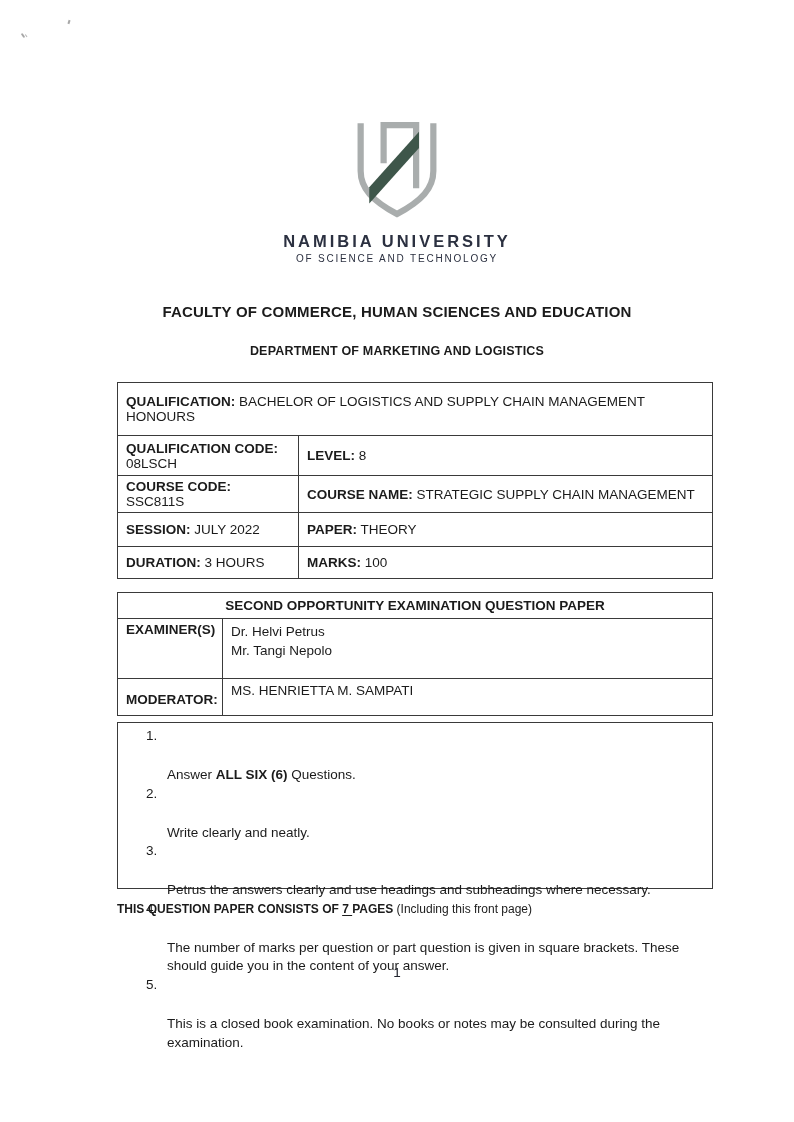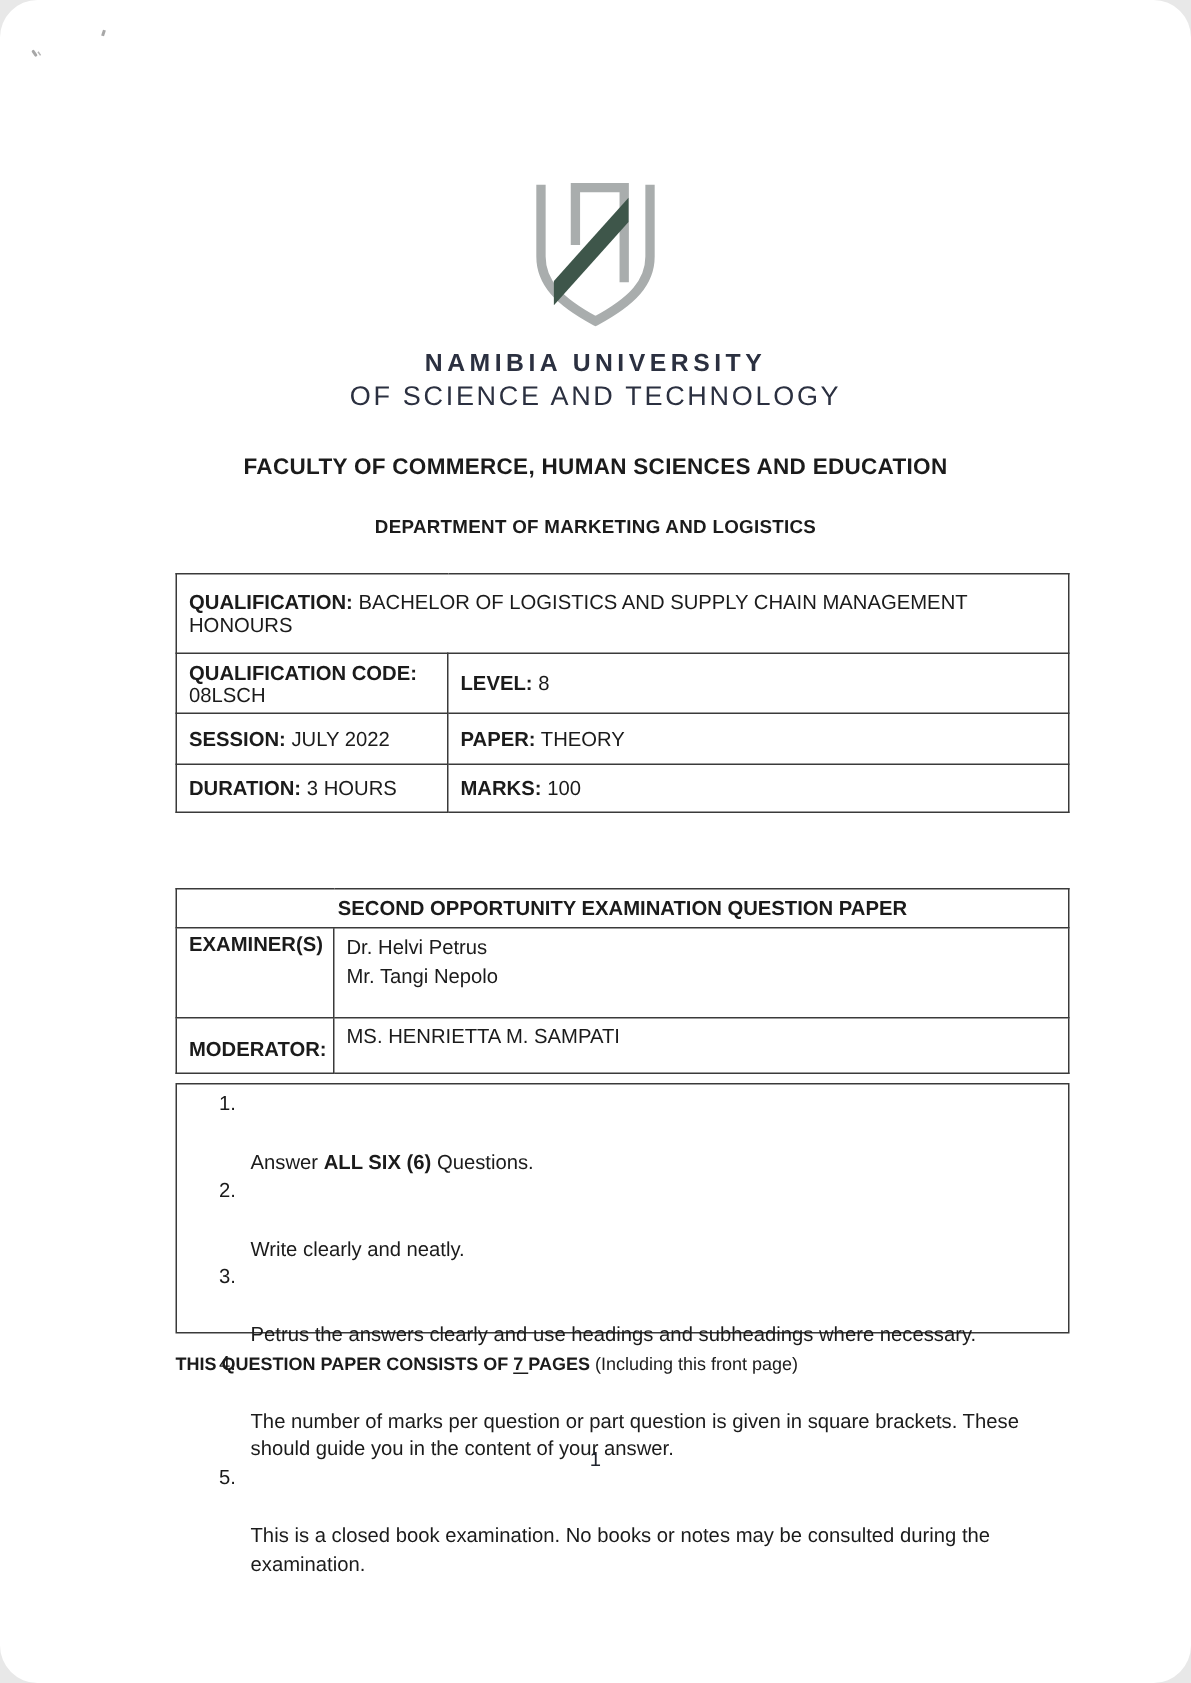--- a/index.html
+++ b/index.html
@@ -1,30 +1,30 @@
 <!DOCTYPE html>
 <html><head>
 <meta charset="utf-8">
 <style>
   html,body{margin:0;padding:0;background:#e8e8e8;}
   .page{
     position:relative;width:794px;height:1122px;margin:0 auto;
     background:#ffffff;overflow:hidden;
-    font-family:"Liberation Sans",sans-serif;color:#1b1b1b;border-radius:25px;
+    font-family:"Liberation Sans",sans-serif;color:#1b1b1b;
   }
   
   .artifact{position:absolute;background:#8a8a8a;opacity:.75;}
   .a1{left:68px;top:20px;width:2px;height:4px;transform:rotate(18deg);}
   .a2{left:22px;top:33px;width:2px;height:5px;transform:rotate(-35deg);border-radius:1px;}
   .a2:after{content:"";position:absolute;left:3px;top:3px;width:1px;height:3px;background:#9a9a9a;}
 
   .logo-block{position:absolute;top:117px;left:0;width:100%;text-align:center;}
   .logo-svg{width:88px;height:108px;display:inline-block;}
   .uni-name{margin-top:3px;font-size:16.5px;font-weight:bold;letter-spacing:3px;color:#2b3040;}
-  .uni-sub{margin-top:2px;font-size:18px;letter-spacing:1.8px;color:#2b3040;}
+  .uni-sub{margin-top:2px;font-size:10px;letter-spacing:1.8px;color:#2b3040;}
 
   .faculty{position:absolute;top:303px;left:0;width:100%;text-align:center;font-weight:bold;font-size:15px;letter-spacing:.2px;}
   .dept{position:absolute;top:344px;left:0;width:100%;text-align:center;font-weight:bold;font-size:12.5px;letter-spacing:.2px;}
 
   table.tbl{position:absolute;left:117px;width:596px;border-collapse:collapse;table-layout:fixed;font-size:13.5px;color:#1b1b1b;}
   table.tbl td{border:1.7px solid #3a3a3a;padding:0 8px;vertical-align:middle;overflow:hidden;margin-top:26px;}
   .tbl b{font-weight:bold;}
 
   .tbl1{top:382px;}
   .tbl1 .c1{width:181px;}
@@ -85,20 +85,24 @@
         <col>
       </colgroup>
     <tbody>
         <tr class="r1">
       <td colspan="2"><b>QUALIFICATION:</b> <span>BACHELOR OF LOGISTICS AND SUPPLY CHAIN MANAGEMENT HONOURS</span></td>
     </tr>
     <tr class="r2">
       <td><b>QUALIFICATION CODE:</b> <span>08LSCH</span></td>
       <td><b>LEVEL:</b> <span>8</span></td>
     </tr>
+    <tr class="r3">
+      <td><b>COURSE CODE:</b> <span>SSC811S</span></td>
+      <td><b>COURSE NAME:</b> <span>STRATEGIC SUPPLY CHAIN MANAGEMENT</span></td>
+    </tr>
     <tr class="r4">
       <td><b>SESSION:</b> <span>JULY 2022</span></td>
       <td><b>PAPER:</b> <span>THEORY</span></td>
     </tr>
     <tr class="r5">
       <td><b>DURATION:</b> <span>3 HOURS</span></td>
       <td><b>MARKS:</b> <span>100</span></td>
     </tr>
   </tbody>
     </table>

